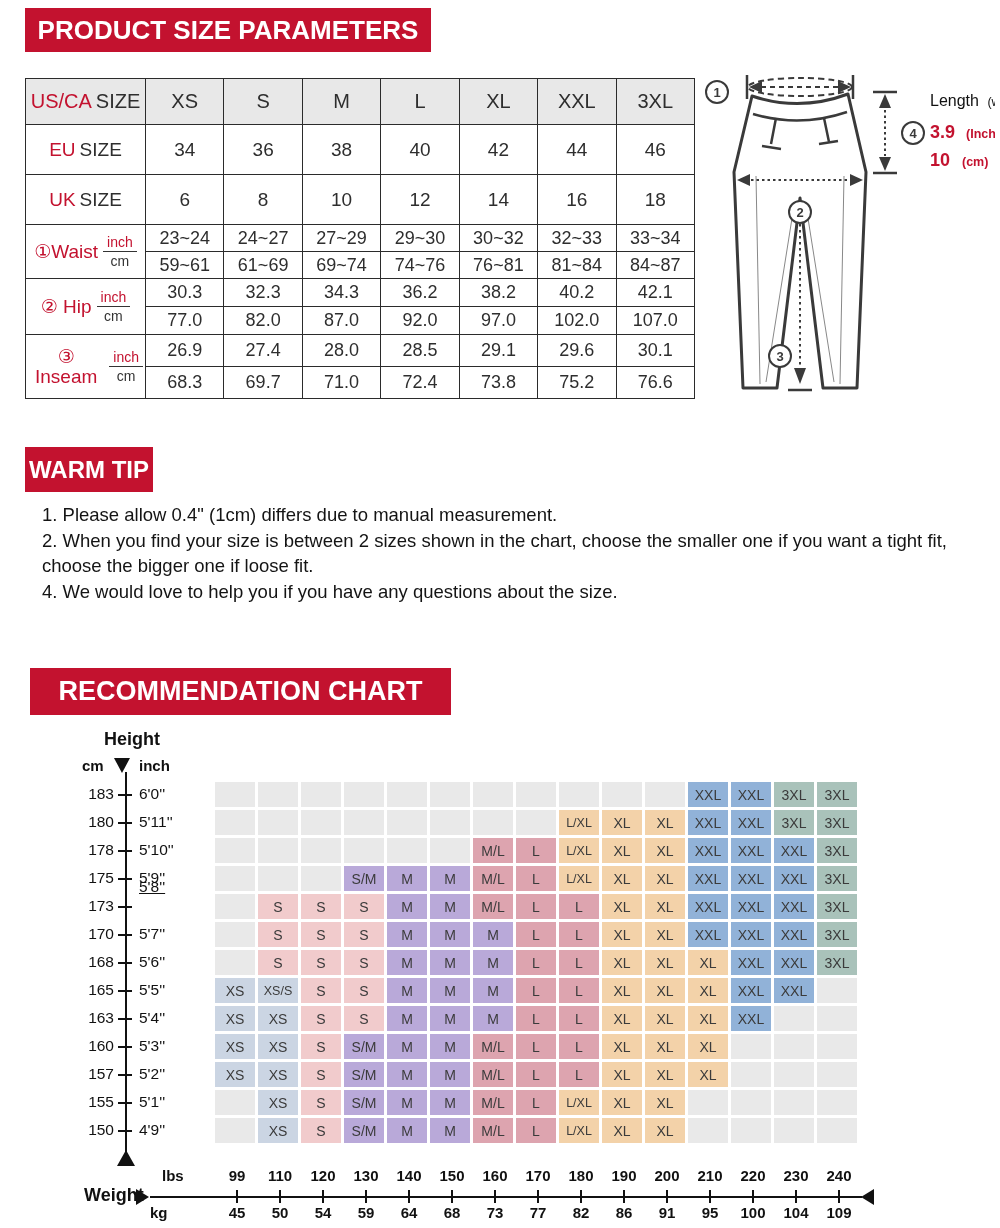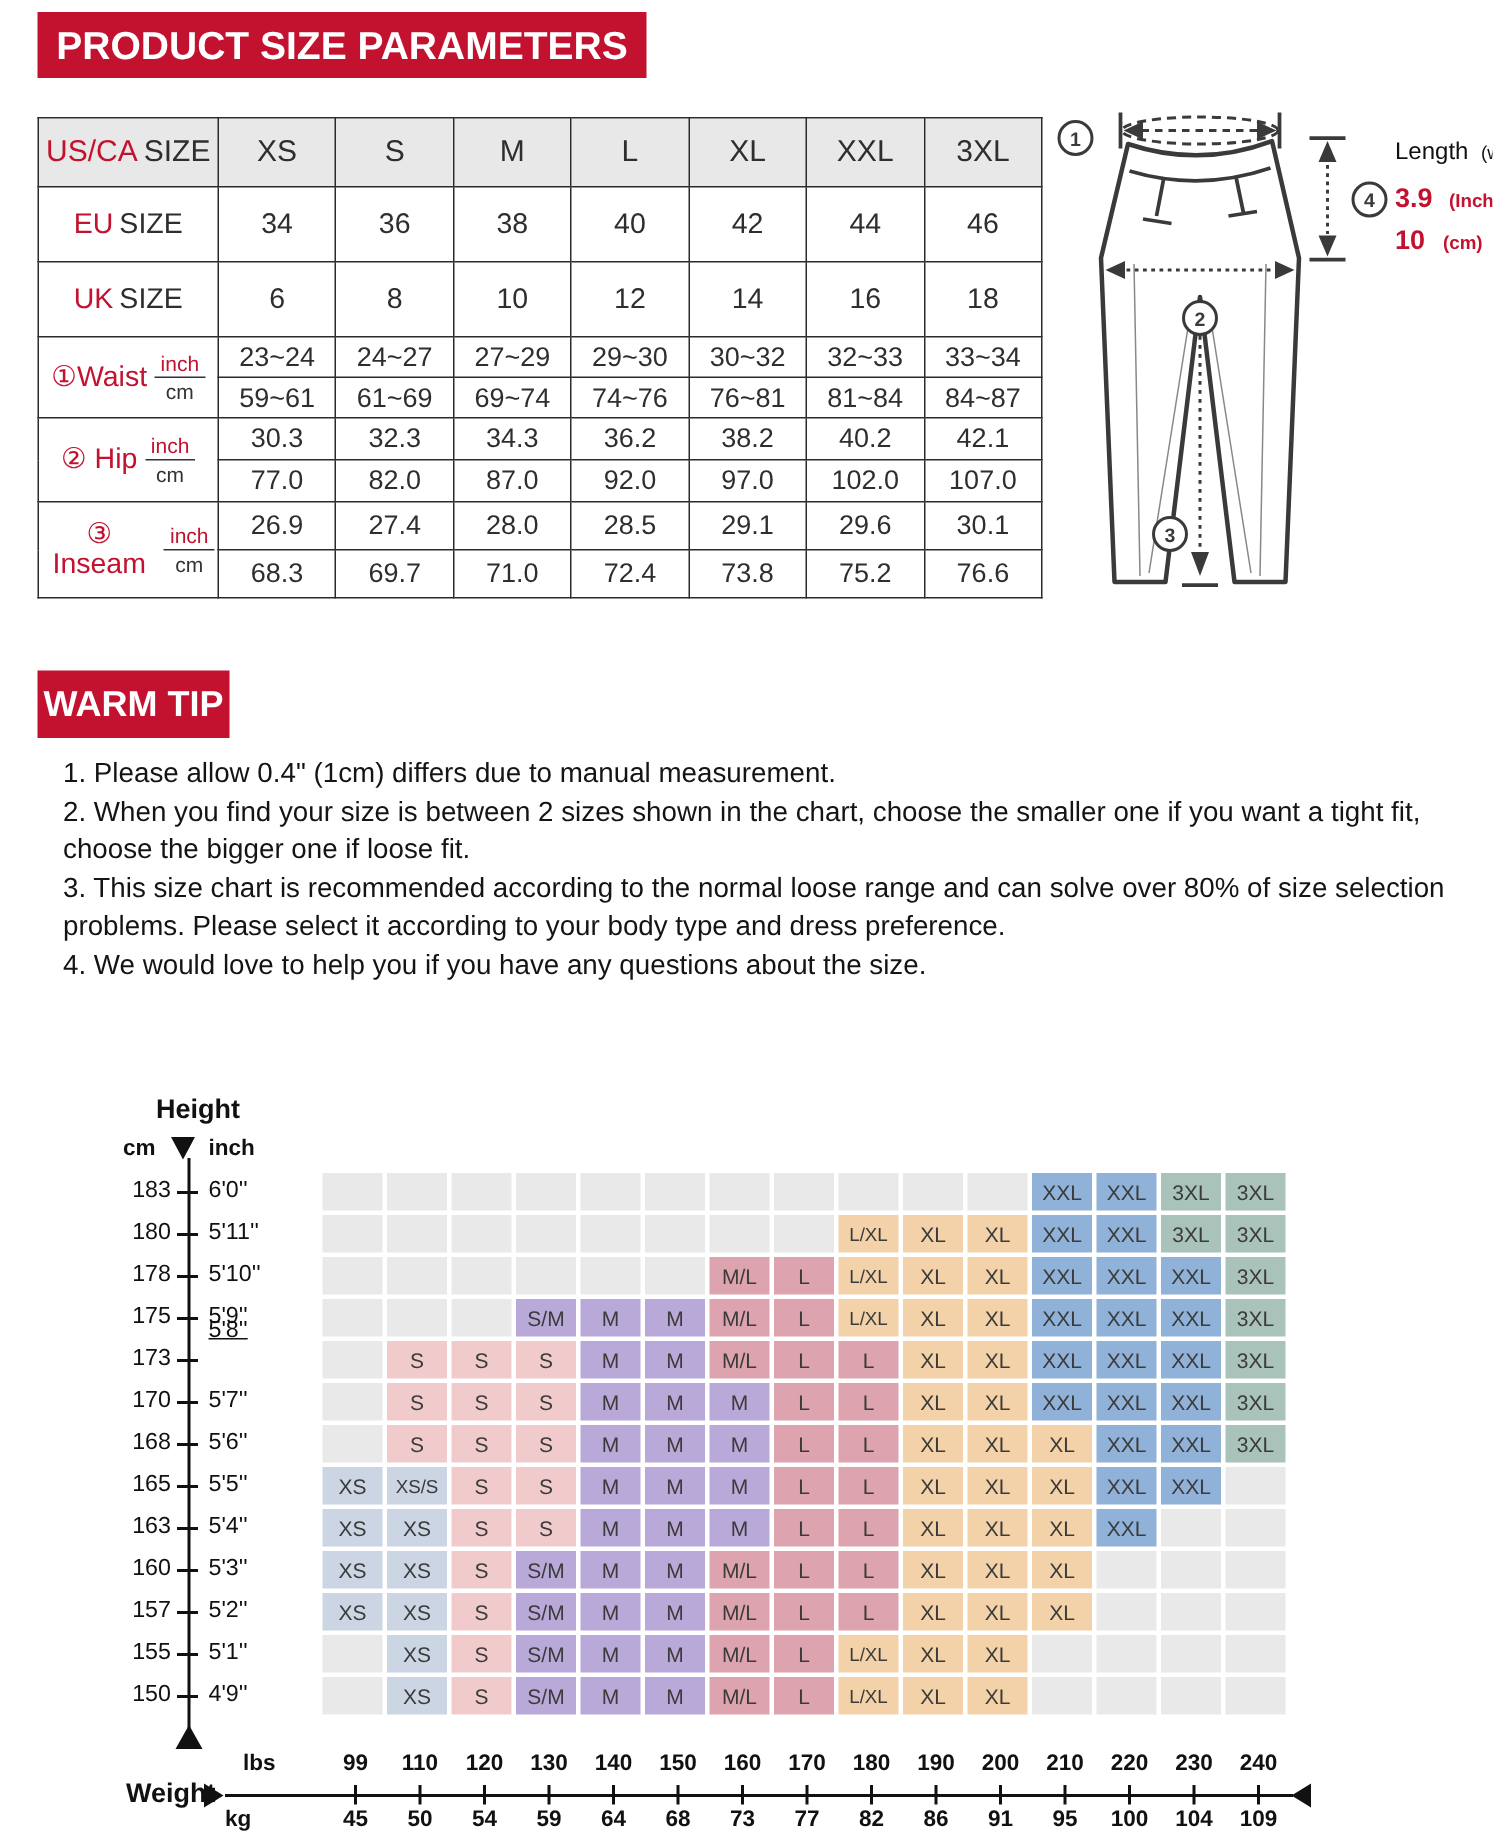--- a/index.html
+++ b/index.html
@@ -240,24 +240,24 @@
     <text x="230" y="68" font-size="18" font-weight="bold" fill="#c3122f">3.9</text>
     <text x="266" y="68" font-size="12.5" font-weight="bold" fill="#c3122f">(Inch)</text>
     <text x="230" y="96" font-size="18" font-weight="bold" fill="#c3122f">10</text>
     <text x="262" y="96" font-size="12.5" font-weight="bold" fill="#c3122f">(cm)</text>
   </svg>
 
   <div class="banner" id="banner-warm">WARM TIP</div>
   <div class="tips" id="tips">
       <p class="tip">1. Please allow 0.4" (1cm) differs due to manual measurement.</p>
       <p class="tip">2. When you find your size is between 2 sizes shown in the chart, choose the smaller one if you want a tight fit, choose the bigger one if loose fit.</p>
-      <p class="tip">3. This size chart is recommended according to the normal loose range and can solve over 80% of size selection problems. Please select it according to your body type and dress preference.</p>
       <p class="tip">4. We would love to help you if you have any questions about the size.</p>
     </div>
 
+  <div class="banner" id="banner-rec">RECOMMENDATION CHART</div>
 
   <div id="chart">
     <div class="chart-label" id="height-title">Height</div>
     <div class="chart-label" id="cm-label">cm</div>
     <div class="tri" id="tri-down"></div>
     <div class="chart-label" id="inch-label">inch</div>
     <div id="vaxis"></div>
     <div class="tri" id="tri-up"></div>
     <div class="chart-label" id="weight-title">Weight</div>
     <div class="tri" id="tri-right"></div>

